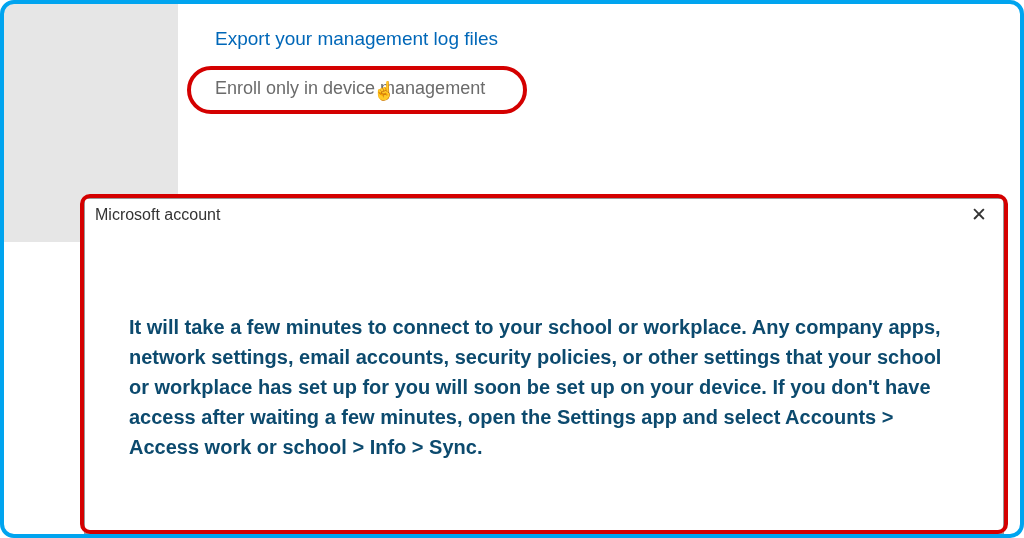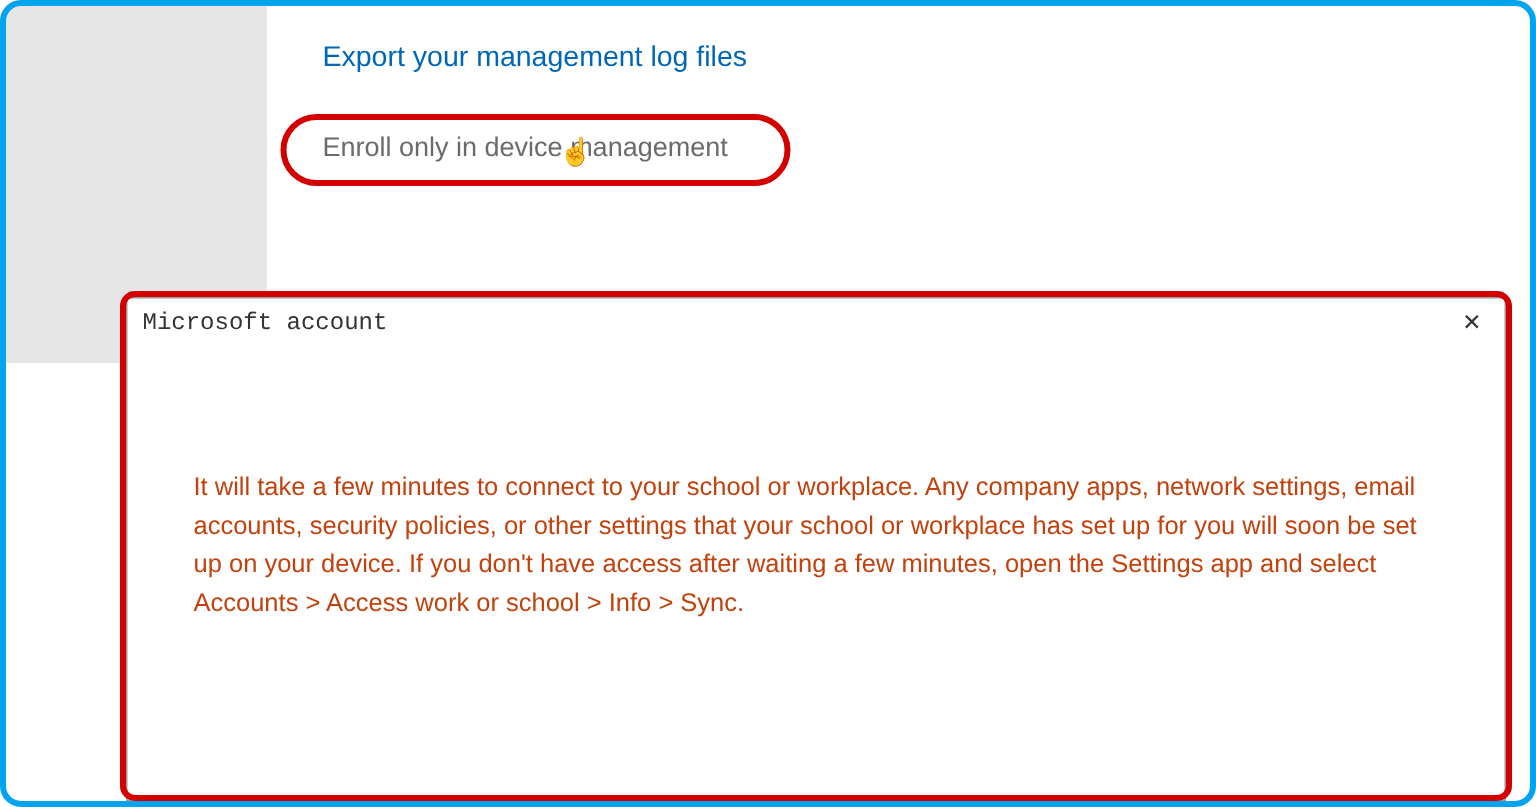--- a/index.html
+++ b/index.html
@@ -32,21 +32,21 @@
       width: 174px;
       height: 238px;
       background: #e6e6e6;
     }
     .links-area {
       position: absolute;
       top: 28px;
       left: 215px;
       display: flex;
       flex-direction: column;
-      gap: 24px;
+      gap: 14px;
     }
     .link-item {
       color: #0067b8;
       font-size: 19px;
       cursor: pointer;
       font-weight: 400;
     }
     .enroll-wrapper {
       position: relative;
       display: inline-block;
@@ -95,43 +95,42 @@
       border-radius: 10px;
       pointer-events: none;
     }
     .dialog-titlebar {
       display: flex;
       justify-content: space-between;
       align-items: center;
       padding: 4px 10px 4px 10px;
       font-size: 16px;
       color: #333;
-      font-family: Liberation Mono, monospace;
     }
     .close-btn {
       font-size: 19px;
       color: #333;
       cursor: pointer;
       padding: 0 6px;
       font-weight: 300;
     }
     .dialog-body {
       padding: 82px 44px 0 44px;
     }
     .dialog-heading {
       font-size: 35px;
       font-weight: 400;
       color: #222;
       margin-bottom: 38px;
     }
     .dialog-paragraph {
-      font-size: 17px;
-      color: #c2410c;
+      font-size: 20px;
+      color: #0c4a6e;
       line-height: 1.5;
-      font-weight: 400;
+      font-weight: 700;
     }
   </style>
 </head>
 <body>
 
 <div class="sidebar-block"></div>
 
 <div class="links-area">
   <span class="link-item">Export your management log files</span>
   <div class="enroll-wrapper">

